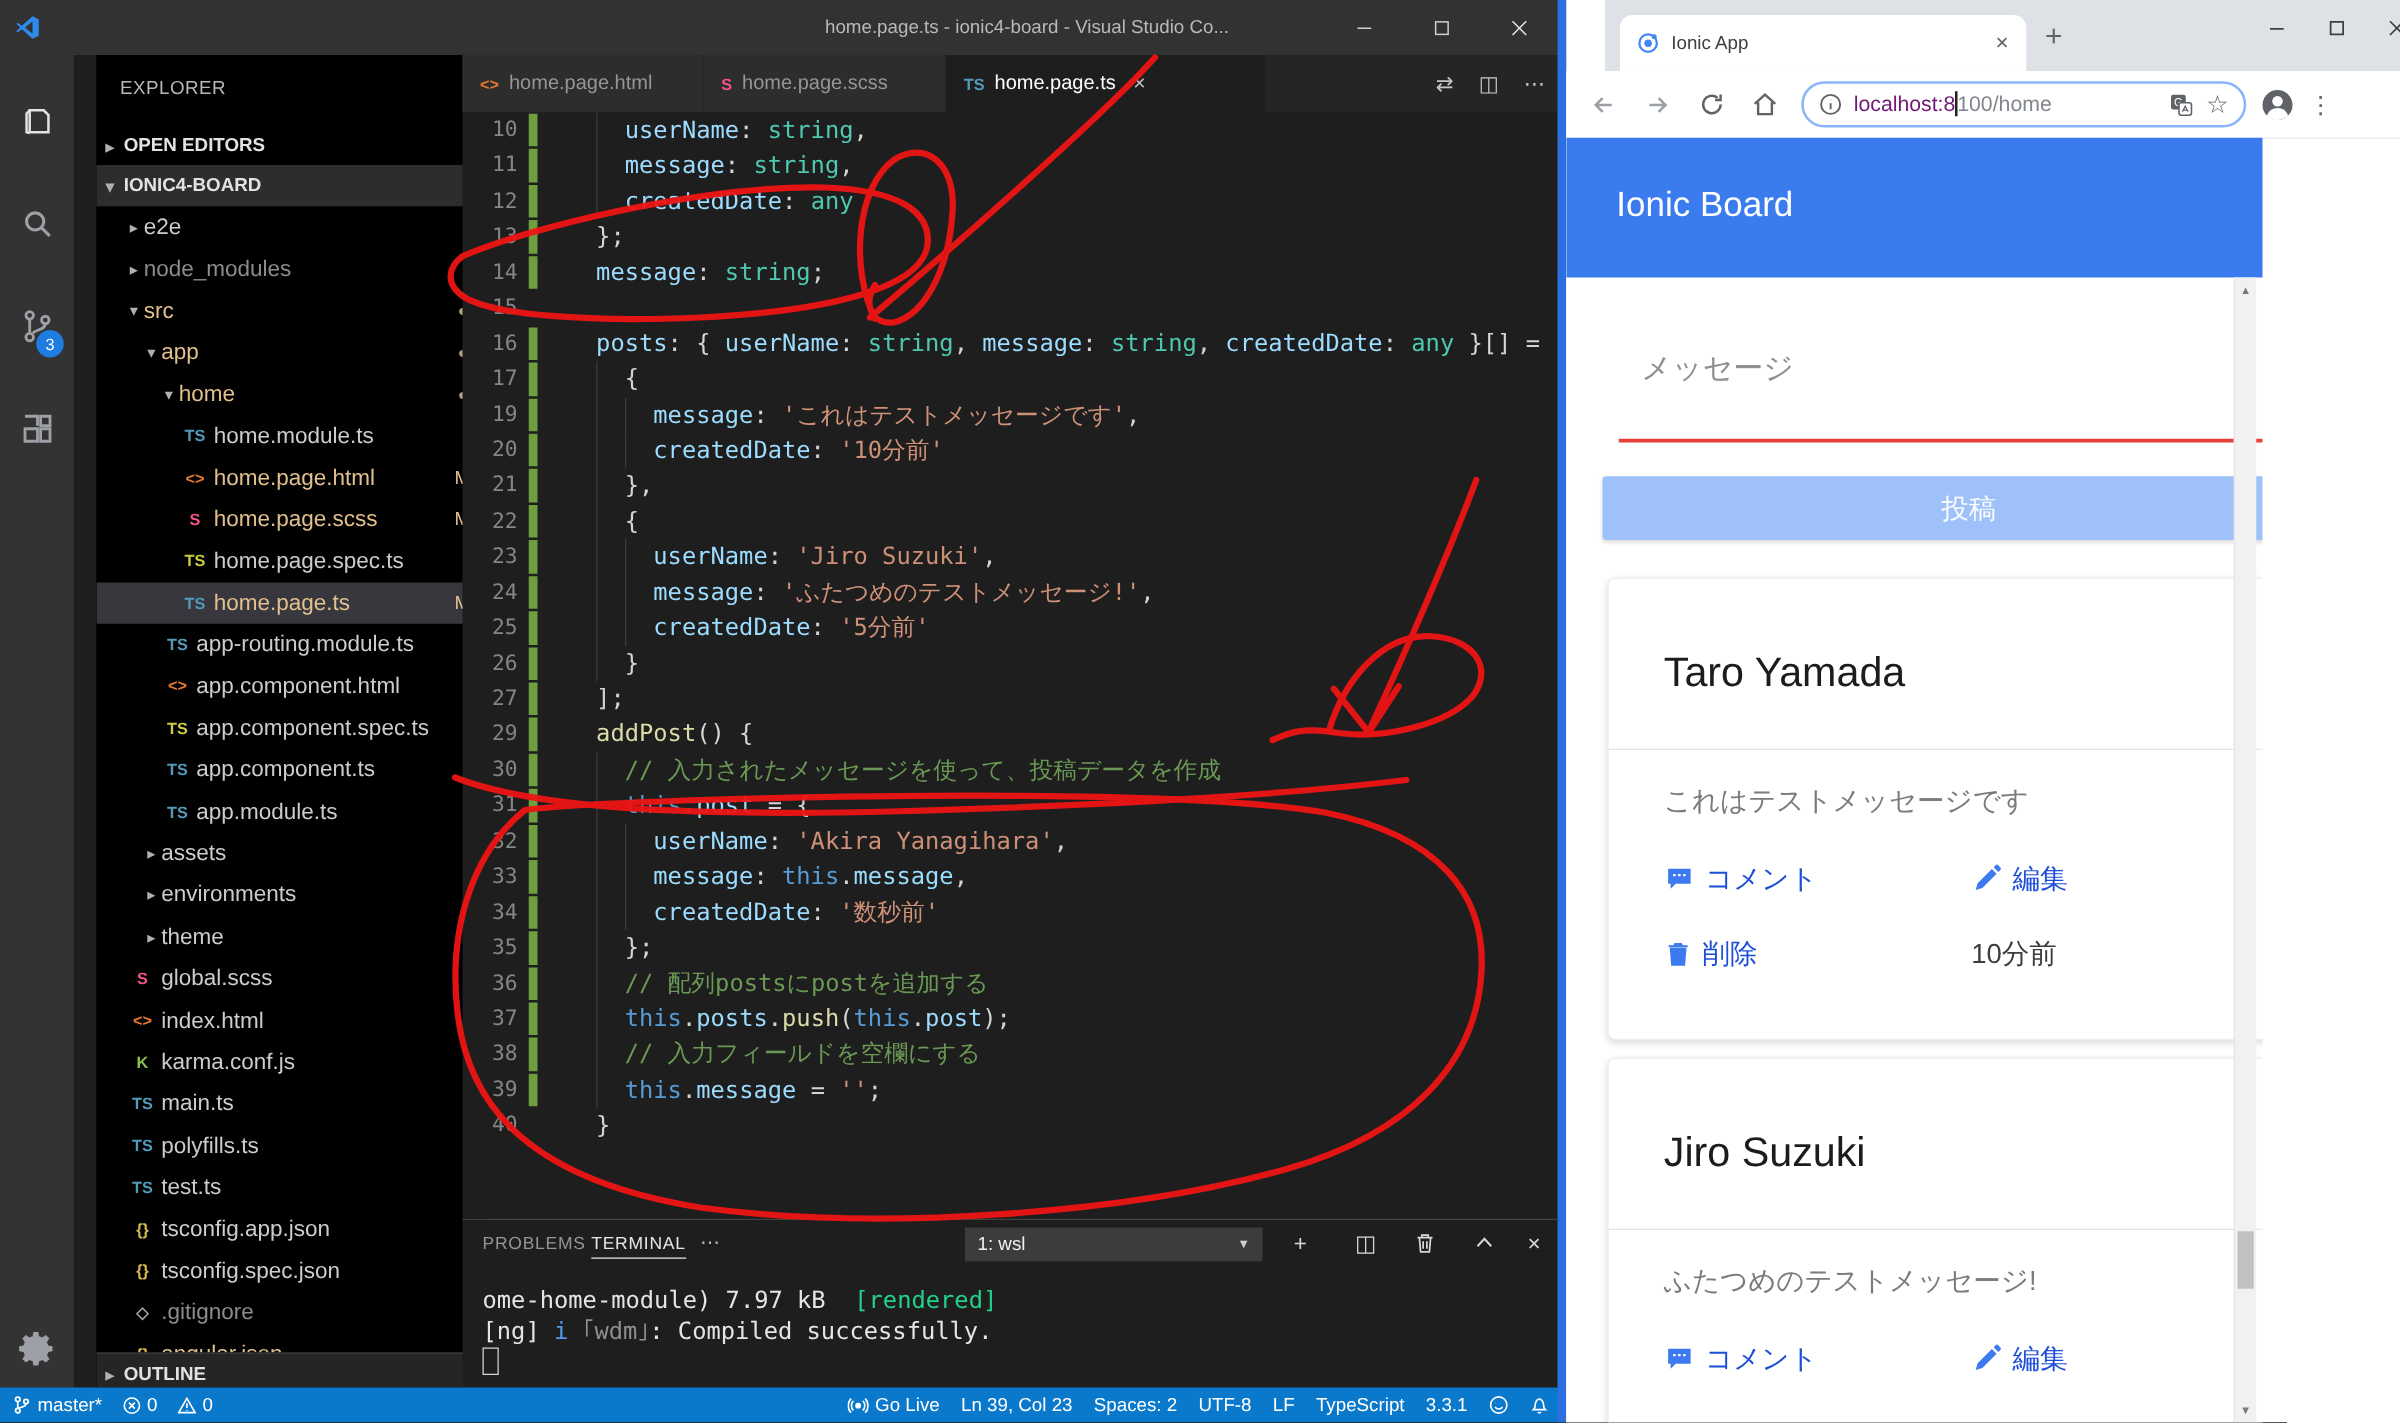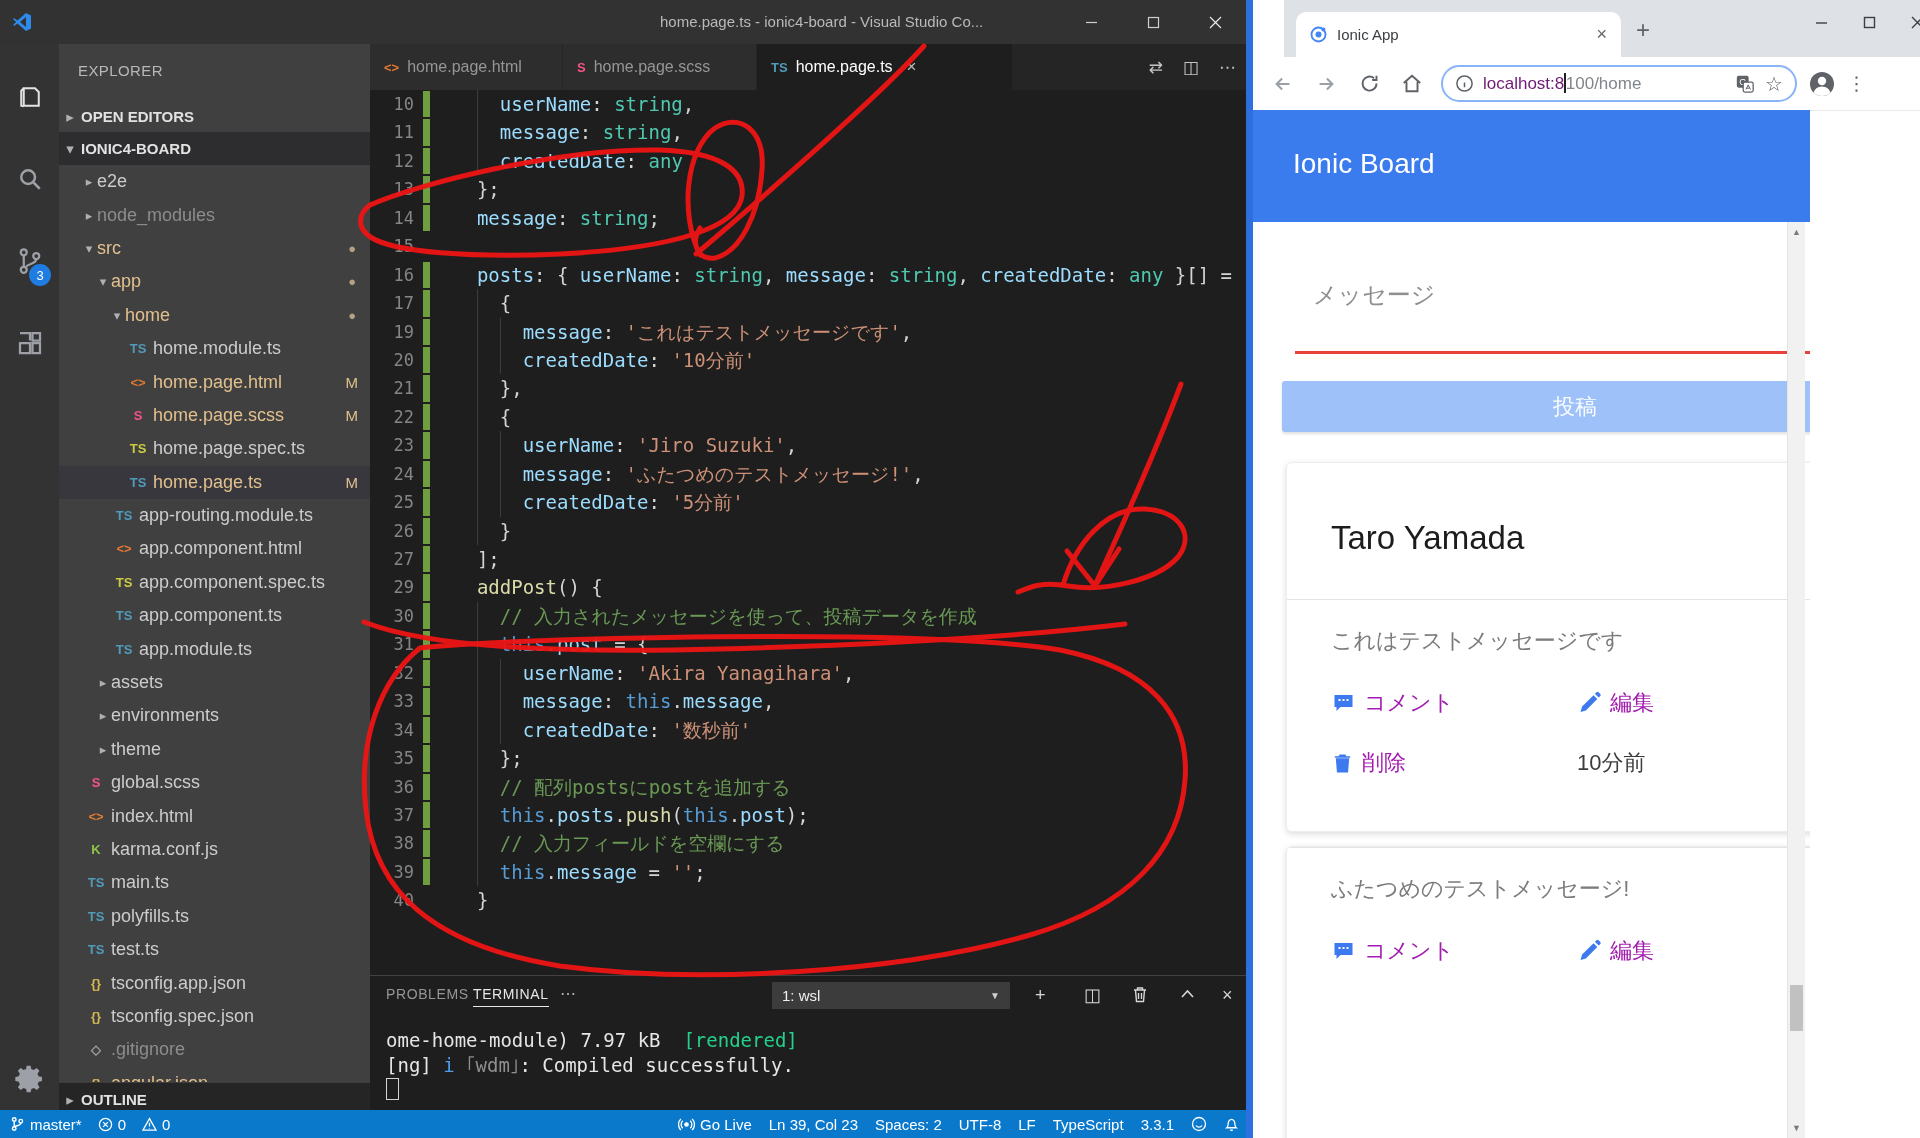--- a/index.html
+++ b/index.html
@@ -10,21 +10,21 @@
   #titlebar{left:0;top:0;width:1253px;height:44px;background:#323233;display:flex;align-items:center;z-index:2;}
   #vscode-logo{margin:0 10px 0 12px;}
   .menu-item{color:#cccccc;font-size:15px;padding:0 11px;line-height:44px;cursor:default;}
   #win-title{position:absolute;left:660px;top:0;line-height:44px;color:#b9b9b9;font-size:15px;white-space:nowrap;}
   #vs-win-controls{position:absolute;right:1253px;margin-right:-1246px;top:0;height:44px;display:flex;}
   #vs-win-controls .wc{width:62px;height:44px;display:flex;align-items:center;justify-content:center;color:#cfcfcf;}
   #activitybar{left:0;top:44px;width:59px;height:1066px;background:#333333;}
   .act-icon{position:absolute;left:0;width:59px;height:70px;display:flex;align-items:center;justify-content:center;color:#9da0a6;}
   .act-badge{position:absolute;right:8px;bottom:10px;background:#1f7ce0;color:#fff;border-radius:50%;width:22px;height:22px;
     font-size:13px;display:flex;align-items:center;justify-content:center;}
-  #sidebar{left:59px;top:44px;width:311px;height:1066px;background:#404040;overflow:hidden;}
+  #sidebar{left:77px;top:44px;width:311px;height:1066px;background:#000000;overflow:hidden;}
   #sb-title{position:absolute;left:19px;top:18px;color:#b8b8b8;font-size:15px;letter-spacing:.4px;}
   .sb-section{position:absolute;left:0;width:311px;height:33px;display:flex;align-items:center;color:#e2e2e2;
     font-weight:bold;font-size:15px;}
   .sb-section .chev{width:22px;text-align:center;color:#b0b0b0;font-weight:normal;}
   #sec-open{top:56px;}
   #sec-project{top:88px;background:#2d2d30;}
   #tree{position:absolute;left:0;top:121px;width:311px;height:917px;overflow:hidden;}
   .trow{position:relative;height:33.4px;display:flex;align-items:center;font-size:18px;color:#cccccc;white-space:nowrap;}
   .trow.sel{background:#37373d;}
   .trow .chev{width:16px;color:#b0b0b0;font-size:13px;text-align:center;flex:none;}
@@ -102,21 +102,21 @@
   #msg-input::placeholder{color:#8f8f8f;}
   #msg-underline{position:absolute;left:42px;top:241px;width:584px;height:3px;background:#e8413a;}
   #post-btn{position:absolute;left:29px;top:271px;width:586px;height:51px;background:#9dc1f8;border-radius:3px;
     display:flex;align-items:center;justify-content:center;color:#fbfdff;font-size:22px;box-shadow:0 2px 3px rgba(0,0,0,.12);}
   .post-card{position:absolute;left:33px;width:582px;background:#fff;border-radius:6px;border:1px solid #ededed;
     box-shadow:0 2px 6px rgba(0,0,0,.14);box-sizing:border-box;overflow:hidden;}
   .pc-title{padding:56px 44px 42px 44px;font-size:33px;color:#1c1c1c;}
   .pc-div{border-top:1px solid #e4e4e4;}
   .pc-msg{padding:26px 44px 6px 44px;font-size:22px;color:#7b7b7b;}
   .pc-actions{display:grid;grid-template-columns:1fr 1fr;padding:26px 44px 30px 44px;row-gap:30px;}
-  .pc-btn{display:flex;align-items:center;gap:8px;color:#a21caf;font-size:22px;}
+  .pc-btn{display:flex;align-items:center;gap:8px;color:#1d4ed8;font-size:22px;}
   .pc-time{font-size:22px;color:#3d3d3d;display:flex;align-items:center;}
   
   #app-scrollbar{position:absolute;right:5px;top:112px;width:17px;bottom:0;background:#f1f1f1;border-left:1px solid #e4e4e4;}
   #app-scrollbar .arr{position:absolute;left:0;width:17px;height:16px;color:#7a7a7a;font-size:9px;text-align:center;line-height:16px;}
   #app-sb-thumb{position:absolute;left:2px;top:763px;width:13px;height:46px;background:#c1c1c1;}
   
   #annotations{left:0;top:0;z-index:40;pointer-events:none;}
   svg{display:block;}
 </style>
 </head>
@@ -593,20 +593,21 @@
                 </span>編集</span>
               <span class="pc-btn"><span>
                   <svg width="23" height="24" viewBox="0 0 24 24" fill="#3d7af0">
                     <path d="M5 7h14l-1.2 15H6.2L5 7zM9 3h6l1 2h4v1.6H4V5h4l1-2z"></path>
                   </svg>
                 </span>削除</span>
               <span class="pc-time">10分前</span>
             </div>
           </div>
           <div class="post-card" style="top: 736px; height: 310px;">
+            <div class="pc-title">Jiro Suzuki</div>
             <div class="pc-div"></div>
             <div class="pc-msg">ふたつめのテストメッセージ!</div>
             <div class="pc-actions">
               <span class="pc-btn"><span>
                   <svg width="25" height="24" viewBox="0 0 24 24">
                     <path d="M3 4h18v12H9l-4 4v-4H3z" fill="#3d7af0"></path>
                     <path d="M7 9h2M11 9h2M15 9h2" stroke="#fff" stroke-width="1.8"></path>
                   </svg>
                 </span>コメント</span>
               <span class="pc-btn"><span>

